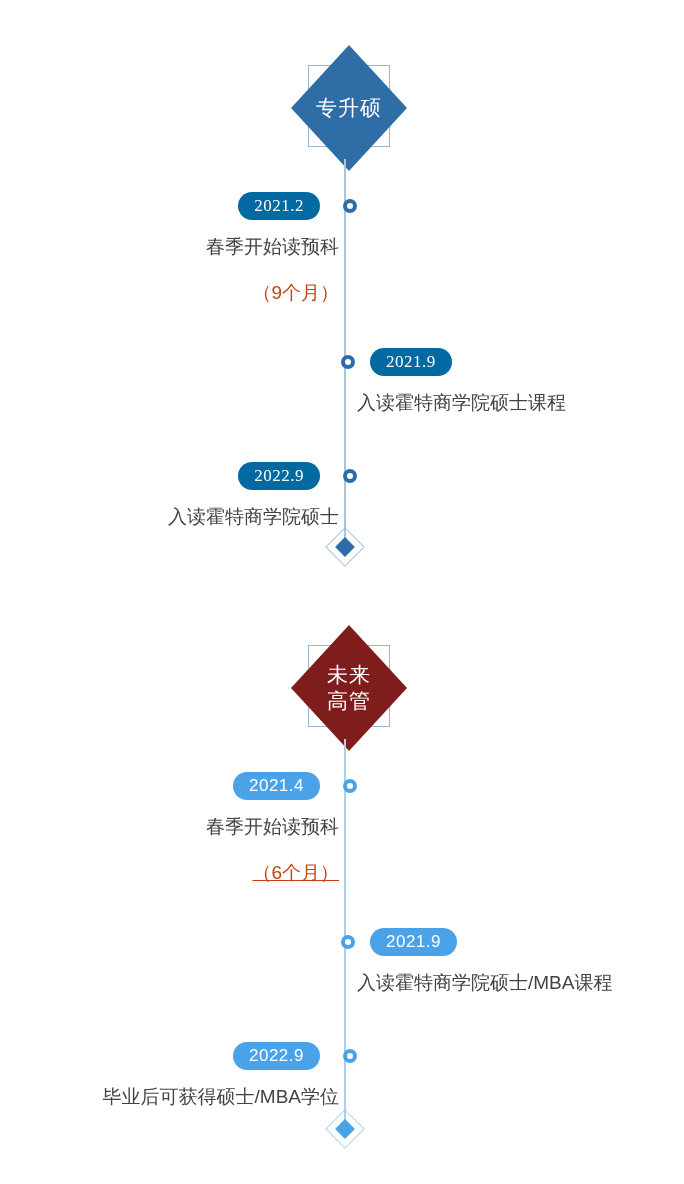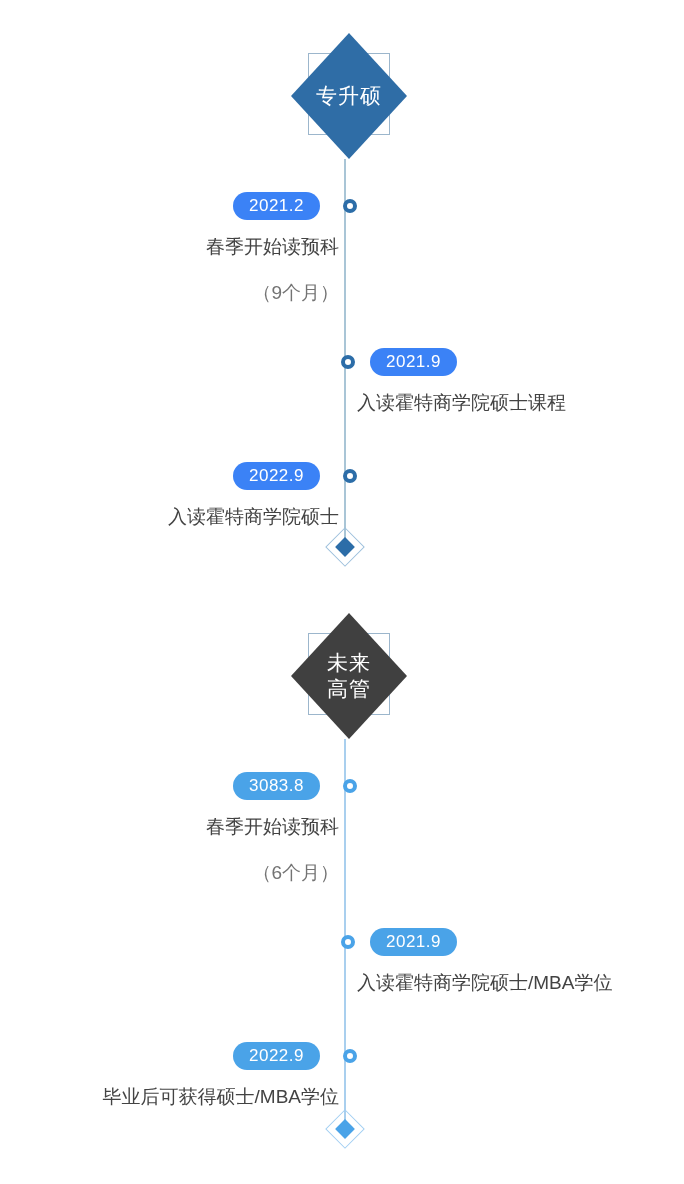--- a/index.html
+++ b/index.html
@@ -20,21 +20,21 @@
     left: 0;
     width: 684px;
   }
   .sec1 { top: 0px; }
   .sec2 { top: 580px; }
 
   
   .header-wrap {
     position: absolute;
     left: 0;
-    top: 0;
+    top: 12px;
     width: 600px;
     height: 150px;
   }
   .frame-square {
     position: absolute;
     left: 308px;
     top: 53px;
     width: 82px;
     height: 82px;
     border: 1px solid #9cb6cc;
@@ -46,21 +46,21 @@
     left: 291px;
     top: 33px;
     width: 116px;
     height: 126px;
     clip-path: polygon(50% 0%, 100% 50%, 50% 100%, 0% 50%);
     display: flex;
     align-items: center;
     justify-content: center;
   }
   .diamond.dark { background: #2f6da6; }
-  .diamond.light { background: #404040; justify-content: center; }
+  .diamond.light { background: #7f1d1d; justify-content: center; }
   .diamond-label {
     color: #ffffff;
     font-size: 21px;
     line-height: 26px;
     text-align: center;
     letter-spacing: 1px;
     white-space: pre-line;
     font-weight: 400;
   }
 
@@ -85,21 +85,21 @@
     height: 28px;
     line-height: 28px;
     padding: 0 16px;
     border-radius: 14px;
     color: #ffffff;
     font-size: 17px;
     letter-spacing: 0.5px;
     white-space: nowrap;
     text-align: center;
   }
-  .pill.dark { background: #3b82f6; }
+  .pill.dark { background: #0369a1; font-family: Liberation Serif, serif; }
   .pill.light { background: #4aa3e8; }
   .pill.left  { right: 364px; }
   .pill.right { left: 370px; }
 
   .dot {
     position: absolute;
     top: 7px;
     width: 14px;
     height: 14px;
     border-radius: 50%;
@@ -117,21 +117,21 @@
     color: #434343;
     line-height: 30px;
     white-space: nowrap;
   }
   .desc.left  { right: 345px; text-align: right; }
   .desc.right { left: 357px; text-align: right; }
 
   .sub {
     position: absolute;
     font-size: 19px;
-    color: #737373;
+    color: #c2410c;
     line-height: 30px;
     white-space: nowrap;
   }
   .sub.left { right: 345px; text-align: right; }
 
   
   .end-marker {
     position: absolute;
     left: 331px;
     width: 28px;
@@ -200,30 +200,30 @@
     <div class="frame-square"></div>
     <div class="diamond light">
       <span class="diamond-label">未来
 高管</span>
     </div>
   </div>
 
   <div class="spine light-spine" style="top:159px; height:392px;"></div>
 
   <div class="milestone" style="top: 192px;">
-    <div class="pill light left">3083.8</div>
+    <div class="pill light left">2021.4</div>
     <div class="dot light left"></div>
     <div class="desc left" style="top:40px;">春季开始读预科</div>
-    <div class="sub left" style="top:86px;">（6个月）</div>
+    <div class="sub left" style="top:86px;text-decoration:underline;">（6个月）</div>
   </div>
 
   <div class="milestone" style="top: 348px;">
     <div class="pill light right">2021.9</div>
     <div class="dot light right"></div>
-    <div class="desc right" style="top:40px;">入读霍特商学院硕士/MBA学位</div>
+    <div class="desc right" style="top:40px;">入读霍特商学院硕士/MBA课程</div>
   </div>
 
   <div class="milestone" style="top: 462px;">
     <div class="pill light left">2022.9</div>
     <div class="dot light left"></div>
     <div class="desc left" style="top:40px;">毕业后可获得硕士/MBA学位</div>
   </div>
 
   <div class="end-marker" style="top: 535px;">
     <div class="end-outer light"></div>

